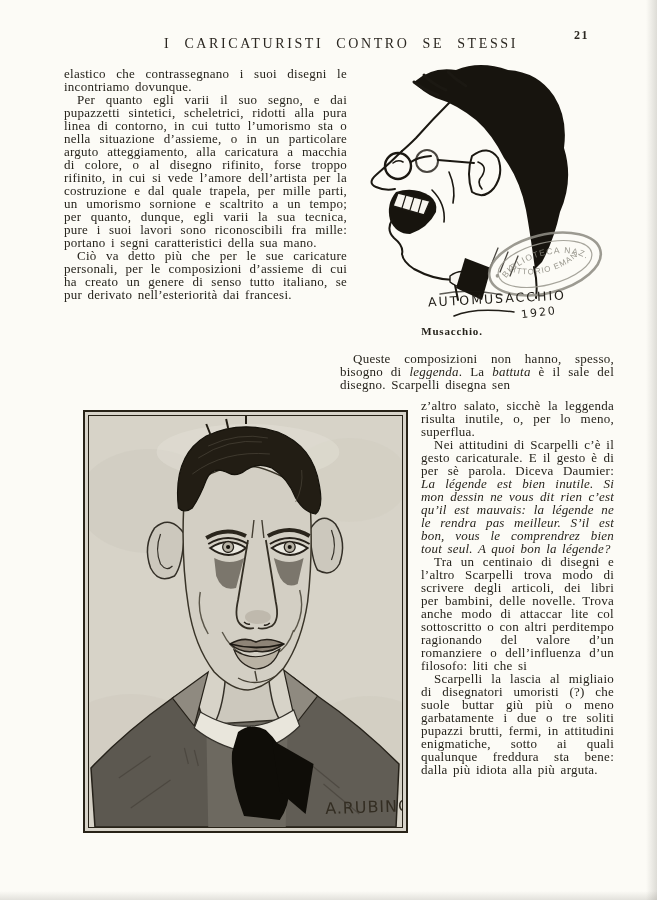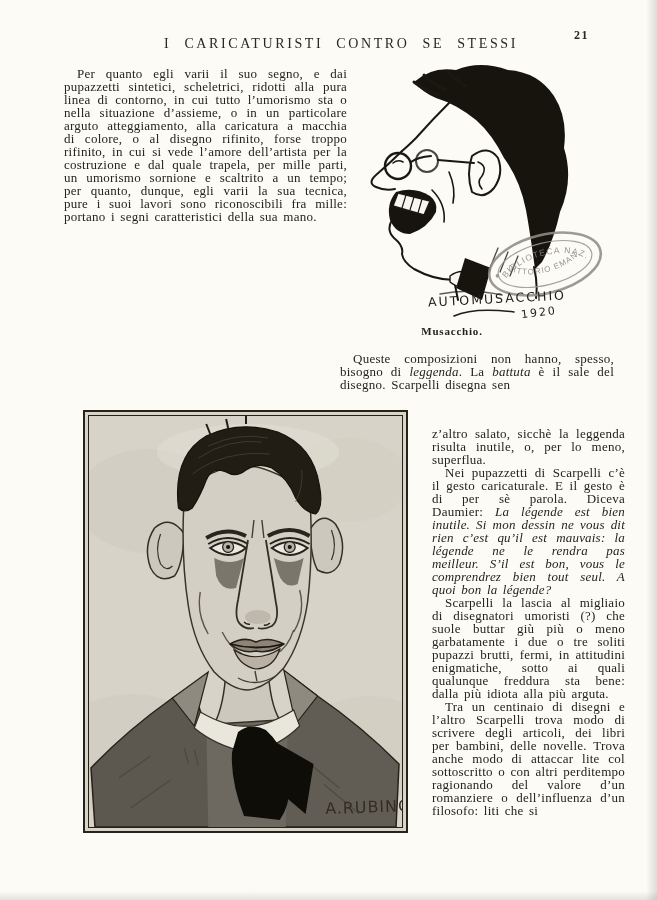--- a/index.html
+++ b/index.html
@@ -18,21 +18,21 @@
   .page-number{
     position:absolute;left:574px;top:28px;font-size:12px;font-weight:bold;
     letter-spacing:1.5px;color:#2b2721;
   }
   .body-text{font-size:13px;line-height:13px;text-align:justify;
     letter-spacing:.25px;word-spacing:2px;color:#26231c;}
   .body-text p{margin:0;}
   .body-text p.ind{text-indent:13px;}
   .col-left{position:absolute;left:64px;top:67px;width:283px;}
   .lead-wide{position:absolute;left:340px;top:352px;width:274px;}
-  .col-narrow{position:absolute;left:432px;top:399px;width:193px;margin-top:28px;}
+  .col-narrow{position:absolute;left:421px;top:399px;width:193px;}
   em{font-style:italic;letter-spacing:.2px;}
 
   .musacchio-art{position:absolute;left:352px;top:62px;}
   .stamp{position:absolute;left:480px;top:220px;opacity:.88;}
   .sig-musacchio{
     position:absolute;left:428px;top:291px;transform:rotate(-3deg);
     font-family:"DejaVu Sans",sans-serif;font-size:12.5px;letter-spacing:2px;
     color:#211e18;white-space:nowrap;
   }
   .sig-swash{position:absolute;left:452px;top:306px;}
@@ -57,21 +57,23 @@
 </style>
 </head>
 <body>
 
 <div class="page">
 
   <div class="header-title">I CARICATURISTI CONTRO SE STESSI</div>
   <div class="page-number">21</div>
 
   <div class="col-left body-text">
+    <p>elastico che contrassegnano i suoi disegni le incontriamo dovunque.</p>
     <p class="ind">Per quanto egli varii il suo segno, e dai pupazzetti sintetici, scheletrici, ridotti alla pura linea di contorno, in cui tutto l’umorismo sta o nella situazione d’assieme, o in un particolare arguto atteggiamento, alla caricatura a macchia di colore, o al disegno rifinito, forse troppo rifinito, in cui si vede l’amore dell’artista per la costruzione e dal quale trapela, per mille parti, un umorismo sornione e scaltrito a un tempo; per quanto, dunque, egli varii la sua tecnica, pure i suoi lavori sono riconoscibili fra mille: portano i segni caratteristici della sua mano.</p>
+    <p class="ind">Ciò va detto più che per le sue caricature personali, per le composizioni d’assieme di cui ha creato un genere di senso tutto italiano, se pur derivato nell’esteriorità dai francesi.</p>
   </div>
 
   <svg class="musacchio-art" width="262" height="240" viewBox="0 0 262 240">
     <g fill="none" stroke="#1b1812" stroke-width="2" stroke-linecap="round" stroke-linejoin="round">
 
       <path d="M62,20 Q80,4 104,8 Q128,-2 156,8 Q186,10 202,34 Q216,56 212,86 Q222,118 208,150 Q202,178 190,200 L183,207 Q178,170 174,148 Q168,118 152,96 Q140,72 124,58 Q104,42 84,36 Q70,30 62,20 Z" fill="#17140e" stroke="none"></path>
       <path d="M62,20 Q72,28 86,33 M72,13 Q80,22 94,28 M96,10 Q104,18 114,24" stroke-width="3"></path>
 
       <path d="M98,40 Q80,58 64,76 Q56,84 50,89"></path>
 
@@ -126,23 +128,23 @@
   </svg>
   <div class="sig-year">1920</div>
   <div class="cap-musacchio">Musacchio.</div>
 
   <div class="lead-wide body-text">
     <p class="ind"><span>Queste composizioni non hanno, spesso, bisogno di </span><em>leggenda</em><span>. La </span><em>battuta</em><span> è il sale del disegno. Scarpelli disegna sen</span></p>
   </div>
 
   <div class="col-narrow body-text">
     <p>z’altro salato, sicchè la leggenda risulta inutile, o, per lo meno, superflua.</p>
-    <p class="ind"><span>Nei pupazzetti di Scarpelli c’è il gesto caricaturale. E il gesto è di per sè parola. Diceva Daumier: </span><em>La légende est bien inutile. Si mon dessin ne vous dit rien c’est qu’il est mauvais: la légende ne le rendra pas meilleur. S’il est bon, vous le comprendrez bien tout seul. A quoi bon la légende?</em></p>
+    <p class="ind"><span>Nei attitudini di Scarpelli c’è il gesto caricaturale. E il gesto è di per sè parola. Diceva Daumier: </span><em>La légende est bien inutile. Si mon dessin ne vous dit rien c’est qu’il est mauvais: la légende ne le rendra pas meilleur. S’il est bon, vous le comprendrez bien tout seul. A quoi bon la légende?</em></p>
+    <p class="ind">Tra un centinaio di disegni e l’altro Scarpelli trova modo di scrivere degli articoli, dei libri per bambini, delle novelle. Trova anche modo di attaccar lite col sottoscritto o con altri perditempo ragionando del valore d’un romanziere o dell’influenza d’un filosofo: liti che si</p>
     <p class="ind">Scarpelli la lascia al migliaio di disegnatori umoristi (?) che suole buttar giù più o meno garbatamente i due o tre soliti pupazzi brutti, fermi, in attitudini enigmatiche, sotto ai quali qualunque freddura sta bene: dalla più idiota alla più arguta.</p>
-    <p class="ind">Tra un centinaio di disegni e l’altro Scarpelli trova modo di scrivere degli articoli, dei libri per bambini, delle novelle. Trova anche modo di attaccar lite col sottoscritto o con altri perditempo ragionando del valore d’un romanziere o dell’influenza d’un filosofo: liti che si</p>
   </div>
 
   <div class="rubino-frame">
     <div class="rubino-inner">
       <svg viewBox="0 0 315 411" preserveAspectRatio="none">
         <rect width="315" height="411" fill="#d7d3c8"></rect>
         <ellipse cx="60" cy="85" rx="72" ry="52" fill="#c9c5b9" opacity=".35"></ellipse>
         <ellipse cx="262" cy="64" rx="60" ry="42" fill="#cdc9bd" opacity=".3"></ellipse>
         <ellipse cx="42" cy="340" rx="82" ry="62" fill="#c9c5b9" opacity=".3"></ellipse>
         <ellipse cx="282" cy="332" rx="70" ry="52" fill="#cbc7bb" opacity=".3"></ellipse>

